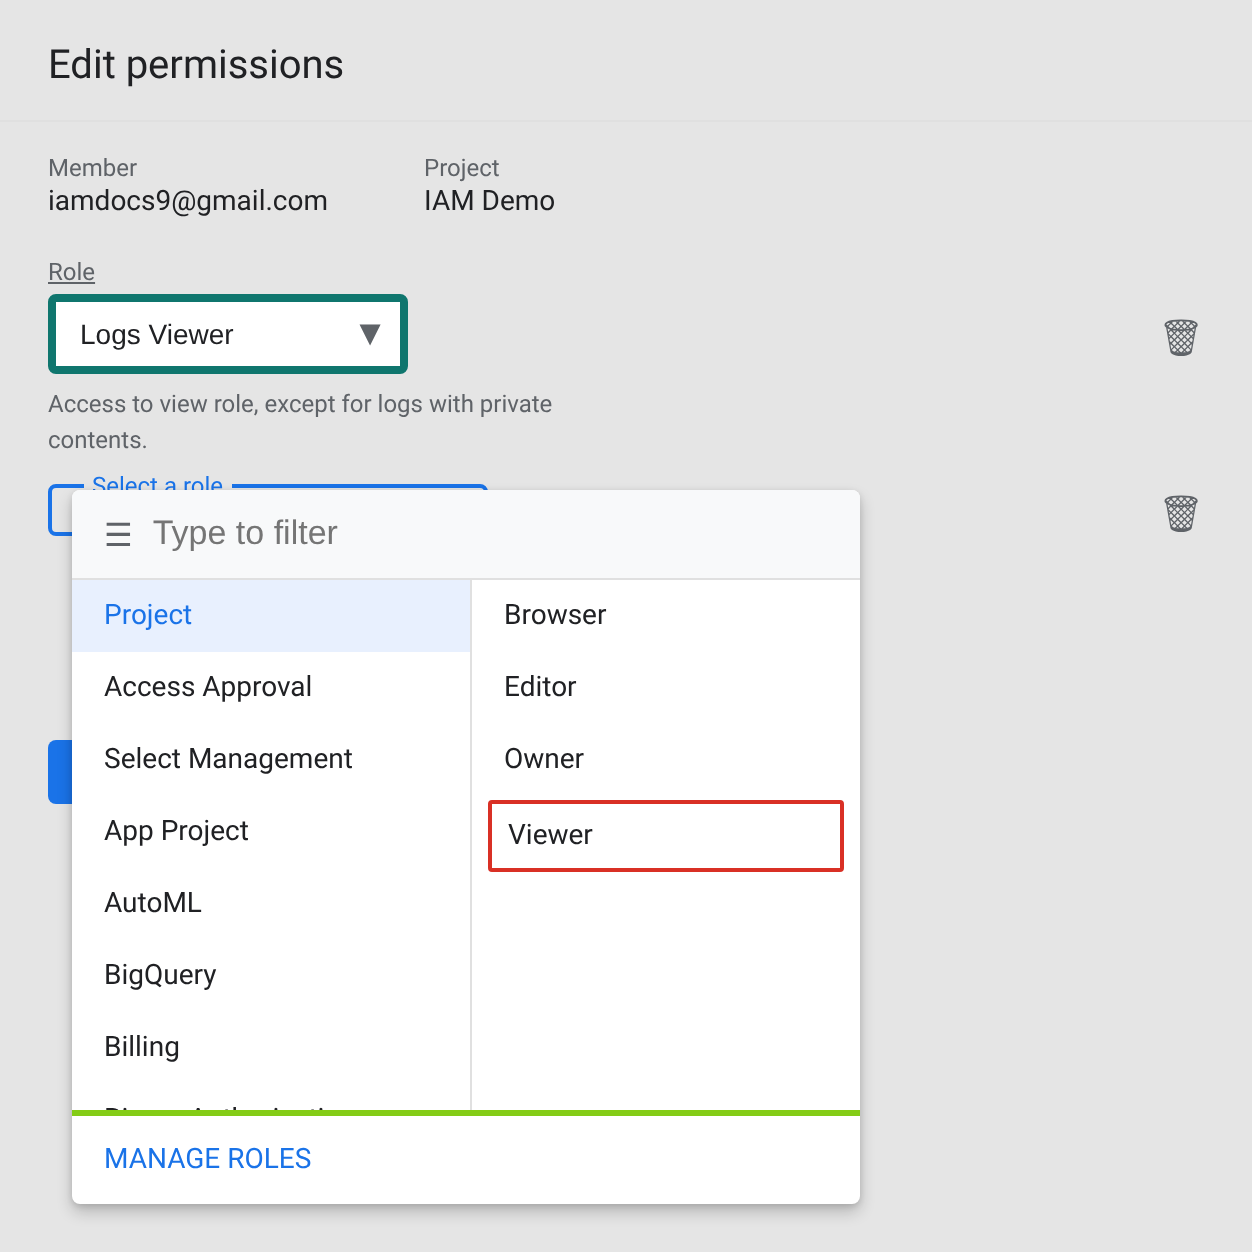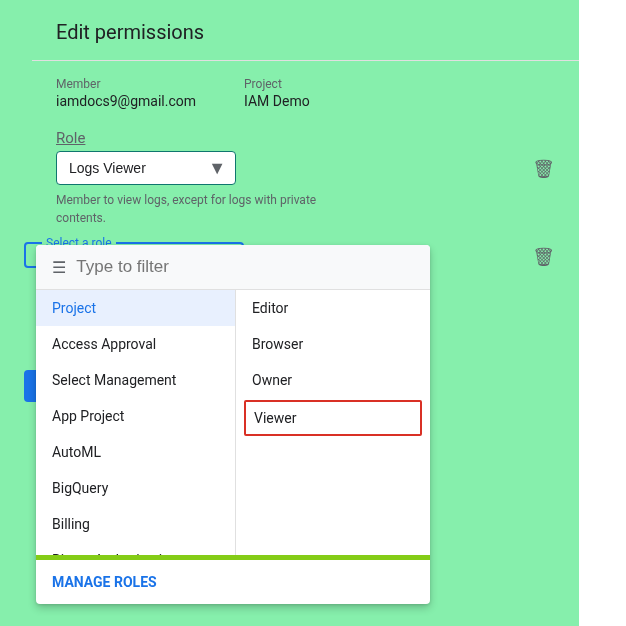--- a/index.html
+++ b/index.html
@@ -7,25 +7,24 @@
       font-family: 'Roboto', Arial, sans-serif;
       font-size: 14px;
       background: #fff;
       color: #202124;
       width: 626px;
       height: 626px;
       overflow: hidden;
     }
 
     .page-container {
-      width: 579px;
+      width: 626px;
       height: 626px;
       position: relative;
-      background: #86efac;
-      padding-left: 32px;
+      background: #e5e5e5;
     }
 
     .header {
       padding: 20px 24px 16px 24px;
       border-bottom: 1px solid #e0e0e0;
     }
 
     .header-title {
       font-size: 20px;
       font-weight: 400;
@@ -51,33 +50,33 @@
     .meta-value {
       font-size: 14px;
       color: #202124;
     }
 
     .role-section {
       margin-bottom: 12px;
     }
 
     .role-label {
-      font-size: 15px;
+      font-size: 12px;
       color: #5f6368;
       margin-bottom: 4px;
       text-decoration: underline;
     }
 
     .role-select-wrapper {
       position: relative;
       display: inline-block;
     }
 
     .role-select {
-      border: 1px solid #0f766e;
+      border: 4px solid #0f766e;
       border-radius: 4px;
       padding: 8px 32px 8px 12px;
       font-size: 14px;
       color: #202124;
       background: #fff;
       width: 180px;
       appearance: none;
       cursor: pointer;
     }
 
@@ -217,23 +216,23 @@
       border-radius: 2px;
       margin: 2px 8px;
       padding: 8px 8px;
     }
 
     .manage-roles-link {
       display: block;
       padding: 14px 16px;
       font-size: 14px;
       color: #1a73e8;
-      font-weight: 700;
-      cursor: pointer;
-      border-top: 5px solid #84cc16;
+      font-weight: 400;
+      cursor: pointer;
+      border-top: 3px solid #84cc16;
       text-decoration: none;
     }
 
     .blue-button {
       background: #1a73e8;
       color: #fff;
       border: none;
       border-radius: 4px;
       padding: 8px 14px;
       font-size: 14px;
@@ -266,21 +265,21 @@
     </div>
 
     <div class="role-section">
       <div class="role-label">Role</div>
       <div class="role-select-wrapper">
         <select class="role-select">
           <option>Logs Viewer</option>
         </select>
         <span class="role-select-arrow">▼</span>
       </div>
-      <div class="role-description">Member to view logs, except for logs with private contents.</div>
+      <div class="role-description">Access to view role, except for logs with private contents.</div>
     </div>
 
   </div>
 
   <div class="delete-icon delete-icon-1">🗑</div>
 
   <div style="position:absolute; top:236px; left:24px;">
     <fieldset class="select-role-fieldset">
       <legend class="select-role-legend">Select a role</legend>
     </fieldset>
@@ -304,22 +303,22 @@
         <div class="category-item">Access Approval</div>
         <div class="category-item">Select Management</div>
         <div class="category-item">App Project</div>
         <div class="category-item">AutoML</div>
         <div class="category-item">BigQuery</div>
         <div class="category-item">Billing</div>
         <div class="category-item">Binary Authorization</div>
       </div>
 
       <div class="right-column">
+        <div class="role-item">Browser</div>
         <div class="role-item">Editor</div>
-        <div class="role-item">Browser</div>
         <div class="role-item">Owner</div>
         <div class="role-item highlighted">Viewer</div>
       </div>
 
     </div>
 
     <a class="manage-roles-link">MANAGE ROLES</a>
 
   </div>
 

